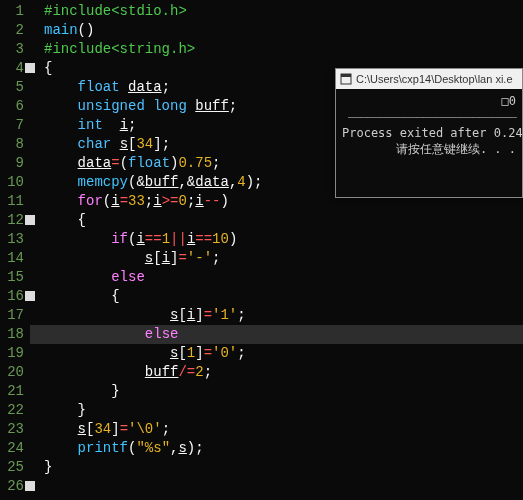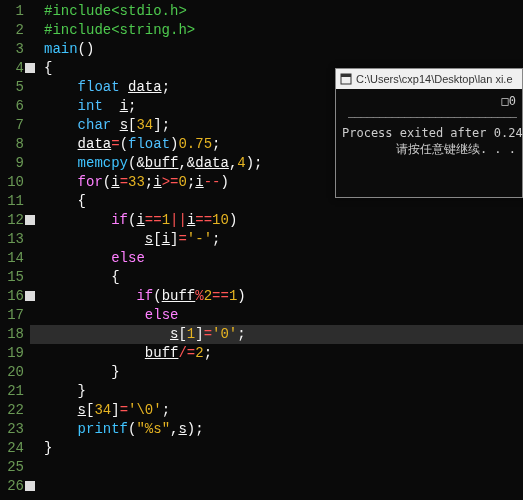--- a/index.html
+++ b/index.html
@@ -138,35 +138,36 @@
       <div>22</div>
       <div>23</div>
       <div>24</div>
       <div>25</div>
       <div>26<span class="marker"></span></div>
     </div>
   <div class="code">
     <div class="hl-line"></div>
 
     <div class="line"><span class="c-pre">#include&lt;stdio.h&gt;</span></div>
+    <div class="line"><span class="c-fn">main</span><span class="c-punc">()</span></div>
     <div class="line"><span class="c-pre">#include&lt;string.h&gt;</span></div>
-    <div class="line"><span class="c-fn">main</span><span class="c-punc">()</span></div>
     <div class="line"><span class="c-brace">{</span></div>
     <div class="line"><span>    </span><span class="c-type">float</span><span> </span><span class="c-ident">data</span><span class="c-punc">;</span></div>
+    <div class="line"><span>    </span><span class="c-type">unsigned long</span><span> </span><span class="c-ident">buff</span><span class="c-punc">;</span></div>
     <div class="line"><span>    </span><span class="c-type">int</span><span>  </span><span class="c-ident">i</span><span class="c-punc">;</span></div>
     <div class="line"><span>    </span><span class="c-type">char</span><span> </span><span class="c-ident">s</span><span class="c-punc">[</span><span class="c-num">34</span><span class="c-punc">]</span><span class="c-punc">;</span></div>
     <div class="line"><span>    </span><span class="c-ident">data</span><span class="c-op">=</span><span class="c-punc">(</span><span class="c-type">float</span><span class="c-punc">)</span><span class="c-num">0.75</span><span class="c-punc">;</span></div>
     <div class="line"><span>    </span><span class="c-fn">memcpy</span><span class="c-punc">(&amp;</span><span class="c-ident">buff</span><span class="c-punc">,&amp;</span><span class="c-ident">data</span><span class="c-punc">,</span><span class="c-num">4</span><span class="c-punc">)</span><span class="c-punc">;</span></div>
     <div class="line"><span>    </span><span class="c-kw">for</span><span class="c-punc">(</span><span class="c-ident">i</span><span class="c-op">=</span><span class="c-num">33</span><span class="c-punc">;</span><span class="c-ident">i</span><span class="c-op">&gt;=</span><span class="c-num">0</span><span class="c-punc">;</span><span class="c-ident">i</span><span class="c-op">--</span><span class="c-punc">)</span></div>
     <div class="line"><span>    </span><span class="c-brace">{</span></div>
     <div class="line"><span>        </span><span class="c-kw">if</span><span class="c-punc">(</span><span class="c-ident">i</span><span class="c-op">==</span><span class="c-num">1</span><span class="c-op">||</span><span class="c-ident">i</span><span class="c-op">==</span><span class="c-num">10</span><span class="c-punc">)</span></div>
     <div class="line"><span>            </span><span class="c-ident">s</span><span class="c-punc">[</span><span class="c-ident">i</span><span class="c-punc">]</span><span class="c-op">=</span><span class="c-str">'-'</span><span class="c-punc">;</span></div>
     <div class="line"><span>        </span><span class="c-kw">else</span></div>
     <div class="line"><span>        </span><span class="c-brace">{</span></div>
-    <div class="line"><span>           </span><span class="c-kw">if</span><span class="c-punc">(</span><span class="c-ident">buff</span><span class="c-op">%</span><span class="c-num">2</span><span class="c-op">==</span><span class="c-num">1</span><span class="c-punc">)</span></div>
+    <div class="line"><span>               </span><span class="c-ident">s</span><span class="c-punc">[</span><span class="c-ident">i</span><span class="c-punc">]</span><span class="c-op">=</span><span class="c-str">'1'</span><span class="c-punc">;</span></div>
     <div class="line"><span>            </span><span class="c-kw">else</span></div>
     <div class="line"><span>               </span><span class="c-ident">s</span><span class="c-punc">[</span><span class="c-num">1</span><span class="c-punc">]</span><span class="c-op">=</span><span class="c-str">'0'</span><span class="c-punc">;</span></div>
     <div class="line"><span>            </span><span class="c-ident">buff</span><span class="c-op">/=</span><span class="c-num">2</span><span class="c-punc">;</span></div>
     <div class="line"><span>        </span><span class="c-brace">}</span></div>
     <div class="line"><span>    </span><span class="c-brace">}</span></div>
     <div class="line"><span>    </span><span class="c-ident">s</span><span class="c-punc">[</span><span class="c-num">34</span><span class="c-punc">]</span><span class="c-op">=</span><span class="c-str">'\0'</span><span class="c-punc">;</span></div>
     <div class="line"><span>    </span><span class="c-fn">printf</span><span class="c-punc">(</span><span class="c-str">"%s"</span><span class="c-punc">,</span><span class="c-ident">s</span><span class="c-punc">)</span><span class="c-punc">;</span></div>
     <div class="line"><span class="c-brace">}</span></div>
   </div>
 </div>

